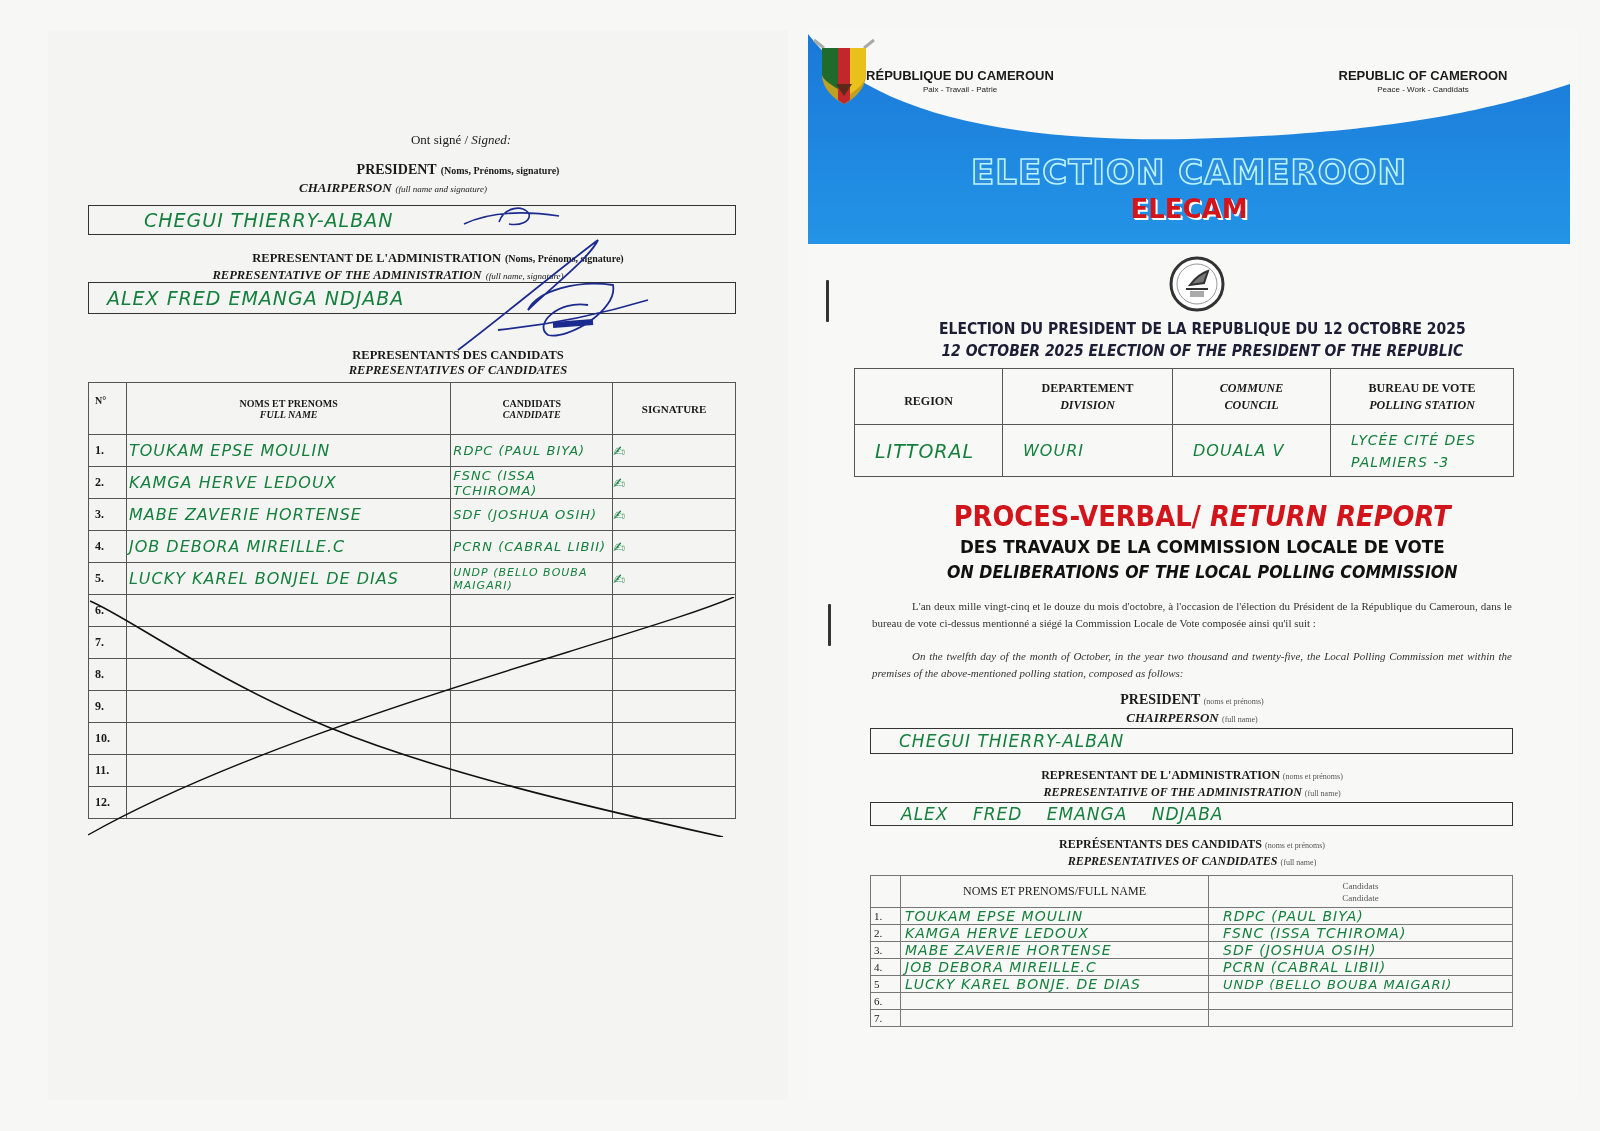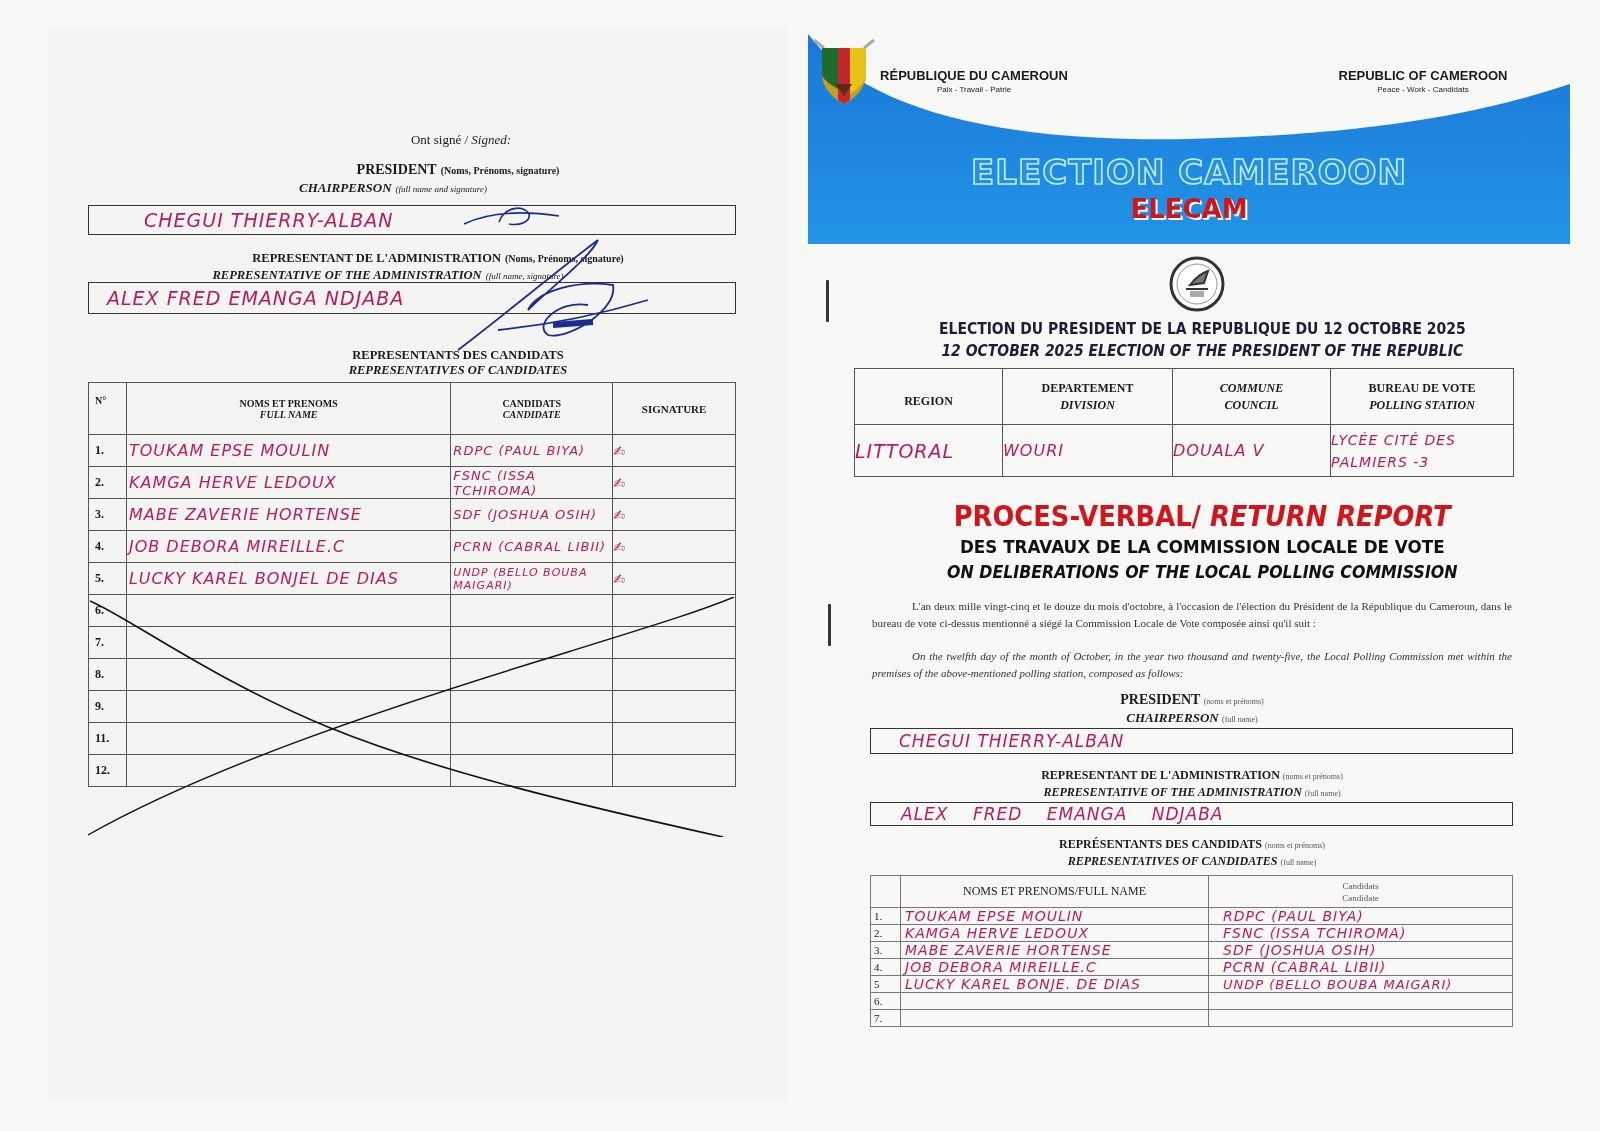--- a/index.html
+++ b/index.html
@@ -14,61 +14,61 @@
 
   
   .page-left { position: absolute; left: 48px; top: 30px; width: 740px; height: 1070px; background: #f4f4f2; }
   .signed { position: absolute; left: 3px; width: 740px; top: 102px; font-size: 13px; text-align: center; padding-left: 80px; }
   .signed i { font-style: italic; }
   .lbl-b { font-weight: bold; font-size: 14px; }
   .lbl-small { font-size: 10px; font-weight: normal; }
   .lbl-bi { font-weight: bold; font-style: italic; font-size: 13px; }
   .lbl-smi { font-size: 9px; font-style: italic; font-weight: normal; }
 
-  .hw { font-family: "DejaVu Sans", sans-serif; color: #be185d; font-style: italic; letter-spacing: 1px; }
+  .hw { font-family: "DejaVu Sans", sans-serif; color: #15803d; font-style: italic; letter-spacing: 1px; }
 
   .box { position: absolute; border: 1.5px solid #333; background: transparent; }
 
   .ltable { position: absolute; left: 40px; top: 352px; width: 648px; border-collapse: collapse; }
   .ltable td, .ltable th { border: 1.3px solid #555; font-size: 12px; vertical-align: middle; }
   .ltable th { height: 52px; font-size: 10px; font-weight: bold; text-align: center; }
   .ltable th i { font-style: italic; }
   .ltable td { height: 32px; }
   .ltable td.num { width: 38px; font-size: 12px; font-weight: bold; padding-left: 6px; }
   .ltable td.nm { width: 325px; font-size: 16px; padding-left: 2px; }
   .ltable td.cd { width: 162px; font-size: 13px; padding-left: 2px; }
   .ltable td.sg { width: 123px; font-size: 14px; }
 
   .cross { position: absolute; left: 40px; top: 567px; width: 648px; height: 240px; pointer-events: none; }
 
   
   .page-right { position: absolute; left: 808px; top: 30px; width: 770px; height: 1070px; background: #f8f8f6; }
   .banner { position: absolute; left: 0; top: 4px; width: 762px; height: 210px; }
   .banner svg { position: absolute; left: 0; top: 0; }
-  .rep-fr { position: absolute; left: 56px; top: 34px; width: 220px; text-align: center; font-family: "Liberation Sans", sans-serif; font-weight: bold; font-size: 13px; }
+  .rep-fr { position: absolute; left: 42px; top: 34px; width: 220px; text-align: center; font-family: "Liberation Sans", sans-serif; font-weight: bold; font-size: 13px; }
   .rep-en { position: absolute; left: 500px; top: 34px; width: 230px; text-align: center; font-family: "Liberation Sans", sans-serif; font-weight: bold; font-size: 13px; }
   .motto { font-size: 8px; font-weight: normal; display: block; margin-top: 2px; }
   .coat { position: absolute; left: 343px; top: 36px; width: 72px; height: 72px; }
   .elec-title { position: absolute; left: 0; width: 762px; top: 118px; text-align: center;
     font-family: "DejaVu Sans", sans-serif; font-weight: bold; font-size: 34px; letter-spacing: 1px;
     color: #2d8ee0; -webkit-text-stroke: 1.6px #b9f4ff; }
   .elecam { position: absolute; left: 0; width: 762px; top: 160px; text-align: center;
     font-family: "DejaVu Sans", sans-serif; font-weight: bold; font-size: 26px; color: #d3141b;
     text-shadow: 1px 1px 0 #fff, 2px 2px 0 #fff; }
 
   .seal { position: absolute; left: 360px; top: 225px; width: 58px; height: 58px; }
 
   .elect-fr { position: absolute; left: 0; width: 770px; top: 290px; text-align: center; font-family: "DejaVu Sans", sans-serif; font-weight: bold; font-size: 15px; color: #1d1d35; padding-left: 20px; transform: scaleX(0.93); }
   .elect-en { position: absolute; left: 0; width: 770px; top: 312px; text-align: center; font-family: "DejaVu Sans", sans-serif; font-weight: bold; font-style: italic; font-size: 15px; color: #1d1d35; padding-left: 20px; transform: scaleX(0.93); }
 
   .loc-table { position: absolute; left: 46px; top: 338px; width: 660px; border-collapse: collapse; }
   .loc-table th, .loc-table td { border: 1.3px solid #555; }
   .loc-table th { height: 56px; font-size: 12px; font-weight: bold; text-align: center; vertical-align: middle; line-height: 17px; }
   .loc-table th i { font-style: italic; }
-  .loc-table td { height: 52px; font-size: 19px; padding-left: 0; }
+  .loc-table td { height: 52px; font-size: 19px; padding-left: 20px; }
   .loc-table td.small { font-size: 14px; line-height: 22px; }
 
   .pv-title { position: absolute; left: 0; width: 770px; top: 470px; text-align: center; font-family: "DejaVu Sans", sans-serif; font-weight: bold; font-size: 28px; color: #d2141b; padding-left: 20px; transform: scaleX(0.92); }
   .pv-title i { font-style: italic; }
   .pv-sub1 { position: absolute; left: 0; width: 770px; top: 506px; text-align: center; font-family: "DejaVu Sans", sans-serif; font-weight: bold; font-size: 18px; color: #111; padding-left: 20px; transform: scaleX(0.93); }
   .pv-sub2 { position: absolute; left: 0; width: 770px; top: 532px; text-align: center; font-family: "DejaVu Sans", sans-serif; font-weight: bold; font-style: italic; font-size: 17px; color: #111; padding-left: 20px; transform: scaleX(0.93); }
 
   .para { position: absolute; left: 64px; width: 640px; font-size: 11px; line-height: 16.5px; text-align: justify; color: #333; }
   .para.fr { top: 568px; text-indent: 40px; }
   .para.en { top: 618px; text-indent: 40px; font-style: italic; }
@@ -194,20 +194,26 @@
           <td class="sg"></td>
         </tr>
       <tr>
           <td class="num">8.</td>
           <td class="nm"></td>
           <td class="cd"></td>
           <td class="sg"></td>
         </tr>
       <tr>
           <td class="num">9.</td>
+          <td class="nm"></td>
+          <td class="cd"></td>
+          <td class="sg"></td>
+        </tr>
+      <tr>
+          <td class="num">10.</td>
           <td class="nm"></td>
           <td class="cd"></td>
           <td class="sg"></td>
         </tr>
       <tr>
           <td class="num">11.</td>
           <td class="nm"></td>
           <td class="cd"></td>
           <td class="sg"></td>
         </tr>

